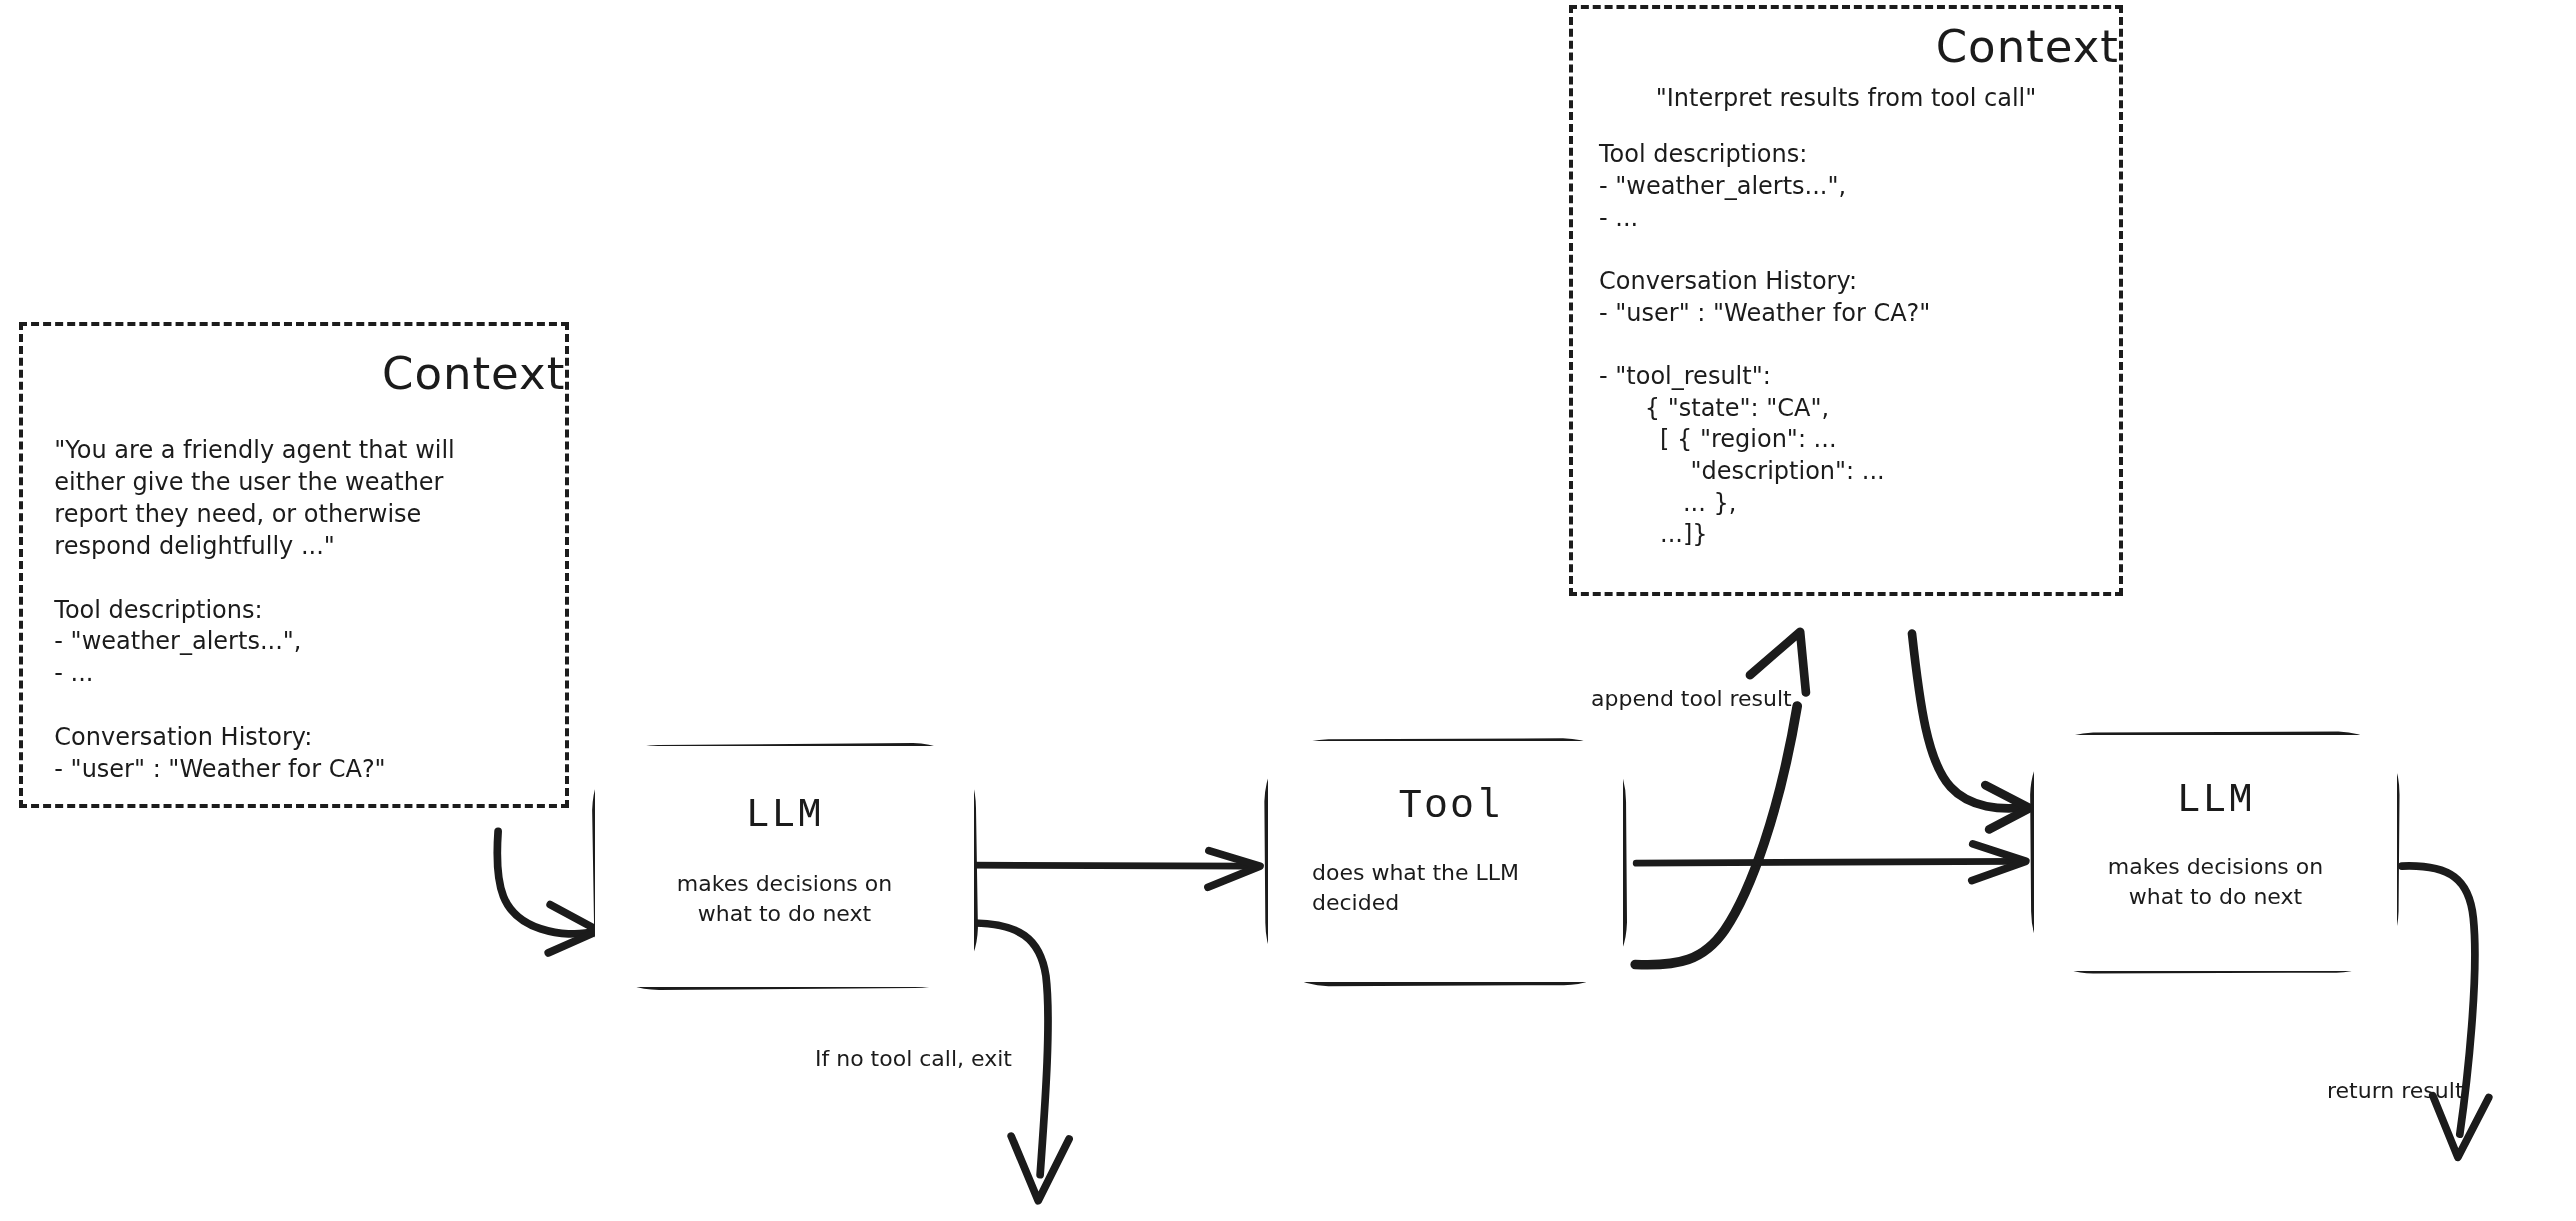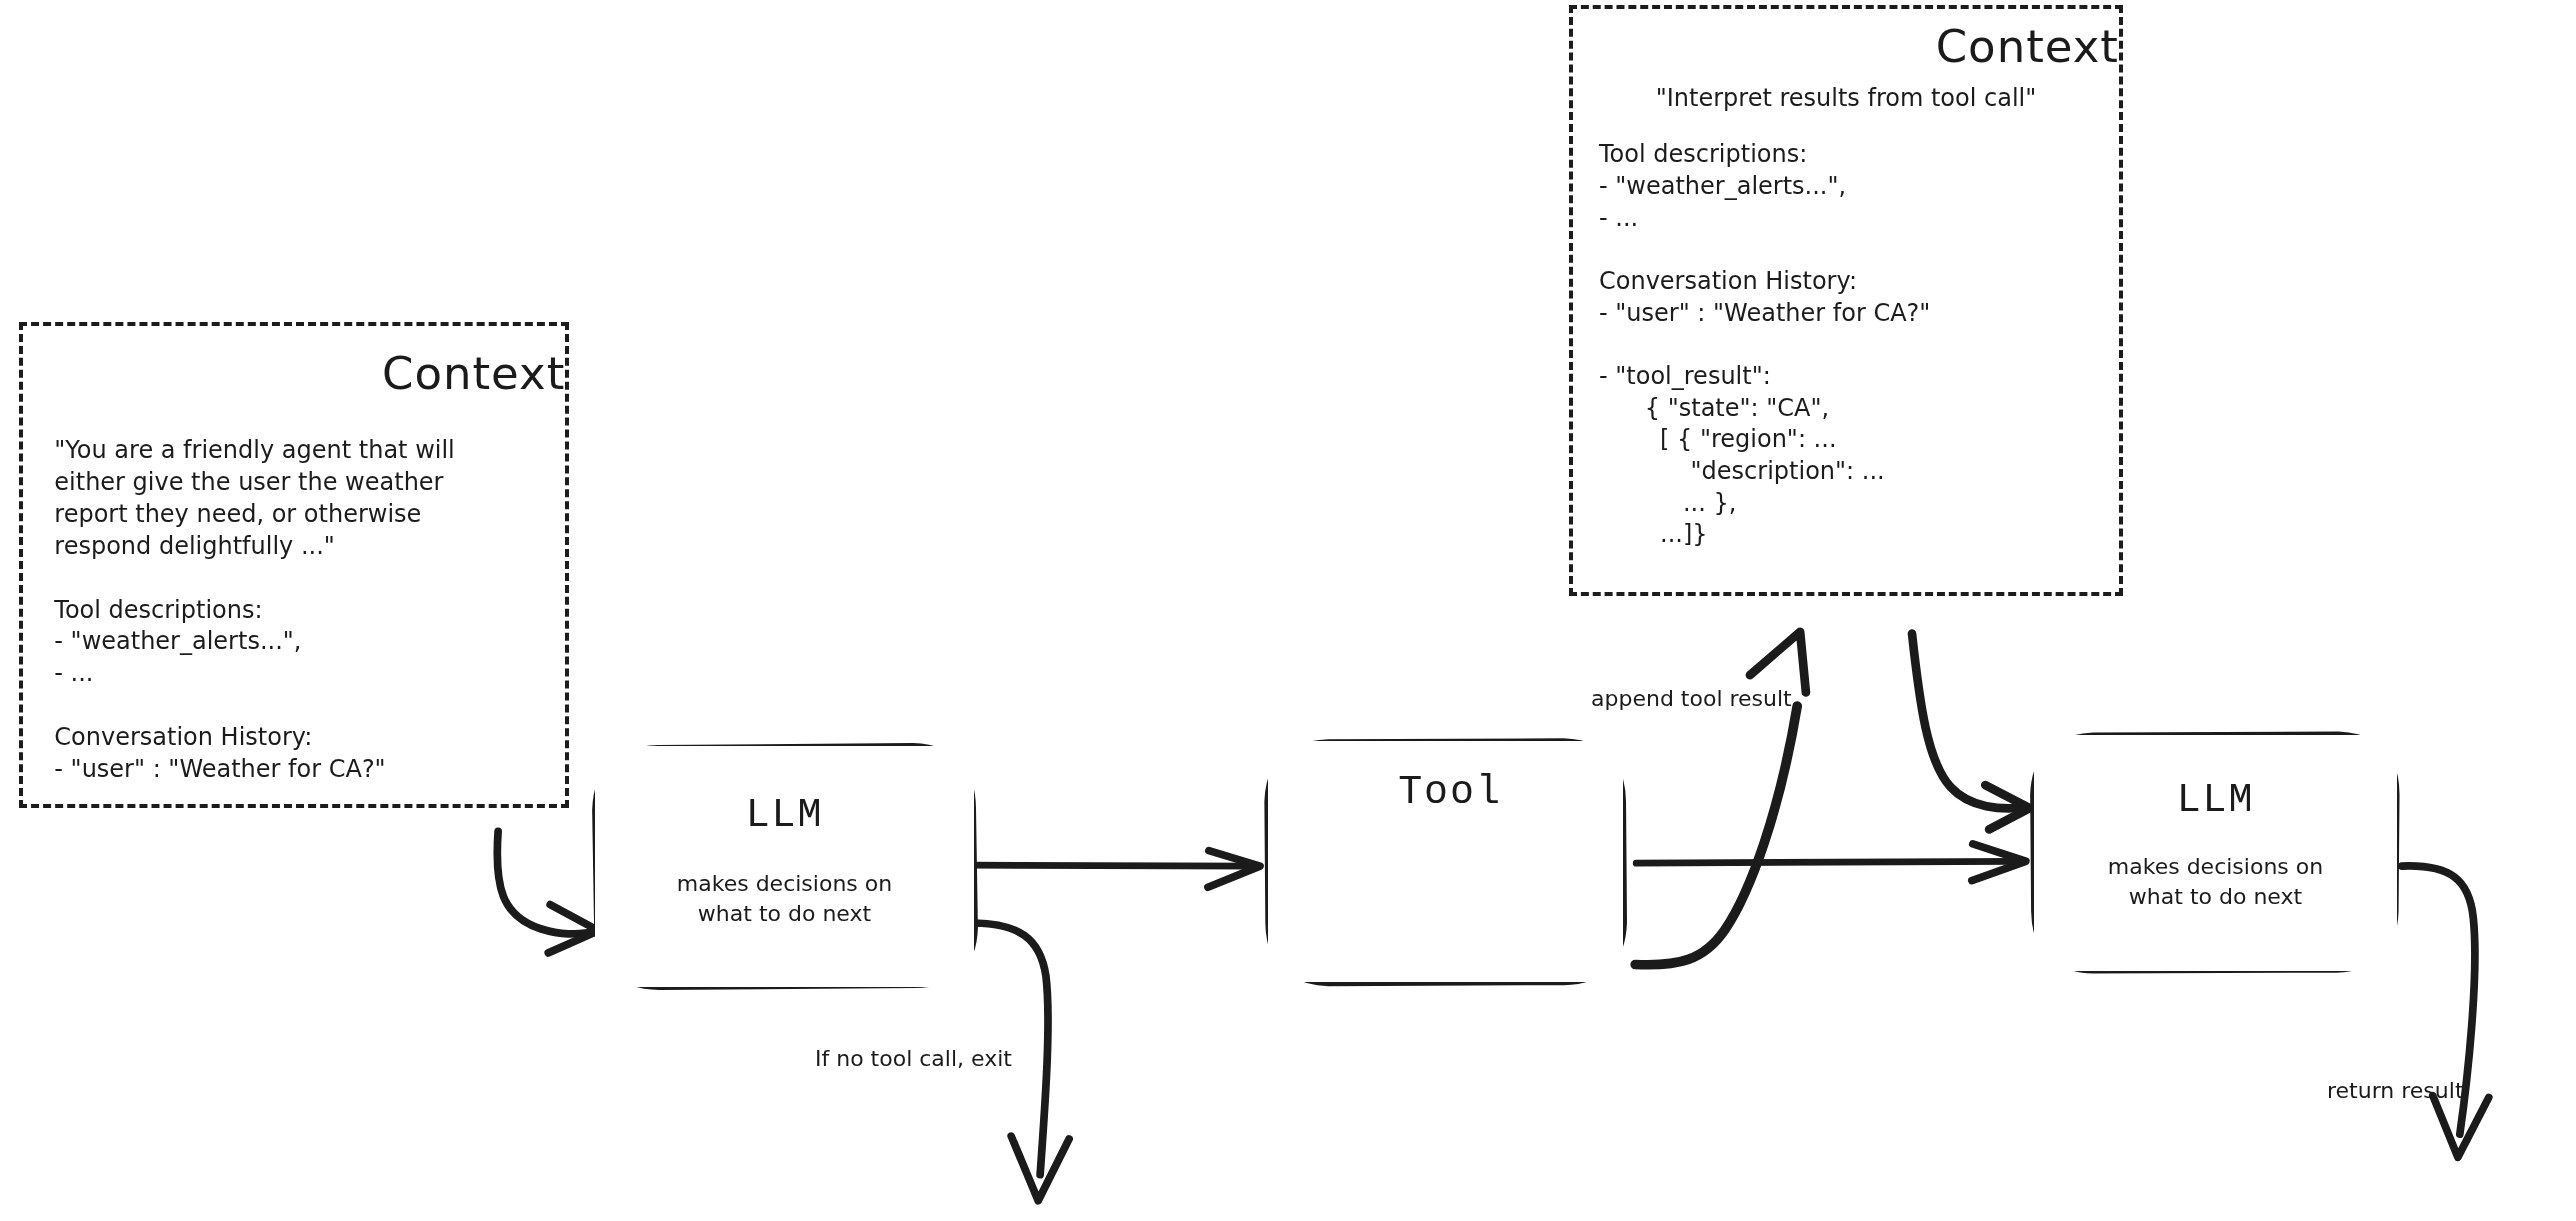--- a/index.html
+++ b/index.html
@@ -93,21 +93,21 @@
   .node .node-sub {
     font-size: 22px;
     line-height: 1.35;
     white-space: pre-line;
   }
   #node-llm1 { left: 595px; top: 746px; width: 379px; height: 241px; }
   #node-llm1 .node-title { margin-top: 50px; }
   #node-llm1 .node-sub { margin-top: 33px; }
 
   #node-tool { left: 1268px; top: 741px; width: 355px; height: 241px; }
-  #node-tool .node-title { margin-top: 32px; padding-left: 9px; }
+  #node-tool .node-title { margin-top: 46px; padding-left: 9px; }
   #node-tool .node-sub { margin-top: 31px; text-align: left; padding-left: 44px; }
 
   #node-llm2 { left: 2034px; top: 735px; width: 363px; height: 236px; }
   #node-llm2 .node-title { margin-top: 46px; }
   #node-llm2 .node-sub { margin-top: 31px; }
 
   
   .edge-label {
     position: absolute;
     font-size: 22px;
@@ -196,20 +196,22 @@
   </div>
 
   <div class="node" id="node-llm1">
     <div class="node-title">LLM</div>
     <div class="node-sub">makes decisions on
 what to do next</div>
   </div>
 
   <div class="node" id="node-tool">
     <div class="node-title">Tool</div>
+    <div class="node-sub">does what the LLM
+decided</div>
   </div>
 
   <div class="node" id="node-llm2">
     <div class="node-title">LLM</div>
     <div class="node-sub">makes decisions on
 what to do next</div>
   </div>
 
   <div class="edge-label" id="lbl-append">append tool result</div>
   <div class="edge-label" id="lbl-exit">If no tool call, exit</div>

